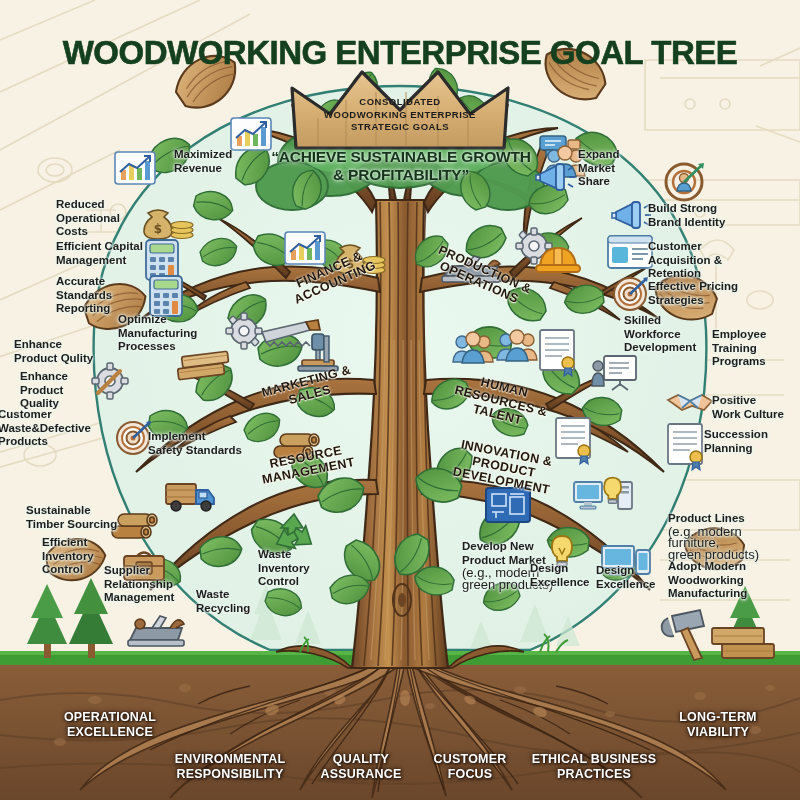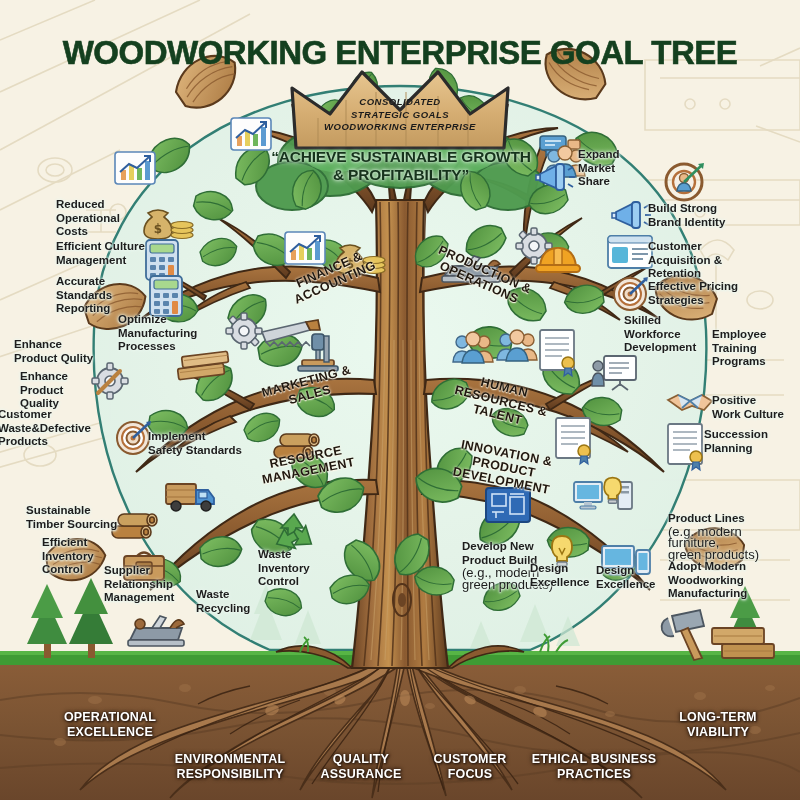--- a/index.html
+++ b/index.html
@@ -20,21 +20,21 @@
     font-size:33px;font-weight:bold;letter-spacing:-0.5px;
     color:#14401f;
     font-family:"Liberation Sans", sans-serif;
     text-transform:uppercase;
     -webkit-text-stroke:0.6px #14401f;
     z-index:40;
     margin-top:20px;
   }
 
   
-  #crown-wrap{position:absolute;left:296px;top:74px;width:196px;height:76px;z-index:36;font-style:italic;}
+  #crown-wrap{position:absolute;left:296px;top:74px;width:196px;height:76px;z-index:36;}
   #crown-text{
     position:absolute;left:0;top:22px;width:208px;text-align:center;
     font-size:9.5px;font-weight:bold;line-height:12.5px;
     color:#1b1b1b;text-transform:uppercase;letter-spacing:0.5px;
   }
   #crown-text div{white-space:nowrap;}
 
   
   #slogan{
     position:absolute;left:270px;top:148px;width:262px;text-align:center;
@@ -411,22 +411,22 @@
         <path d="M88 22 L88 76"></path>
       <path d="M118 22 L118 76"></path>
         <path d="M150 26 L150 76"></path>
         <path d="M180 44 L180 76"></path>
     </g>
   </svg>
 
   <div id="crown-wrap">
     <div id="crown-text">
       <div>CONSOLIDATED</div>
+      <div>WOODWORKING ENTERPRISE</div>
       <div>STRATEGIC GOALS</div>
-      <div>WOODWORKING ENTERPRISE</div>
     </div>
   </div>
 
   <div id="title">WOODWORKING ENTERPRISE GOAL TREE</div>
   <div id="slogan">“ACHIEVE SUSTAINABLE GROWTH &amp; PROFITABILITY”</div>
 
   <div class="branch-lbl" style="left:268px;top:262px;width:128px;transform:rotate(-24deg);">
     <span>FINANCE &amp; ACCOUNTING</span>
   </div>
   <div class="branch-lbl" style="left:416px;top:262px;width:132px;transform:rotate(24deg);">
@@ -808,27 +808,31 @@
 
     <g stroke="#3f9b34" stroke-width="2" fill="none">
       <path d="M540 652 q4 -12 10 -16"></path>
         <path d="M548 652 q2 -14 -4 -18"></path>
         <path d="M556 652 q6 -10 12 -12"></path>
       <path d="M300 652 q4 -10 9 -13"></path>
         <path d="M308 652 q1 -12 -4 -15"></path>
     </g>
   </svg>
 
+  <div class="lbl r" style="left:174px;top:148px;width:96px;">
+    <span style="white-space:pre-line;">Maximized
+Revenue</span>
+  </div>
   <div class="lbl l" style="left:56px;top:198px;width:84px;">
     <span style="white-space:pre-line;">Reduced
 Operational
 Costs</span>
   </div>
   <div class="lbl l" style="left:56px;top:240px;width:90px;">
-    <span style="white-space:pre-line;">Efficient Culture
+    <span style="white-space:pre-line;">Efficient Capital
 Management</span>
   </div>
   <div class="lbl l" style="left:56px;top:275px;width:92px;">
     <span style="white-space:pre-line;">Accurate Standards
 Reporting</span>
   </div>
   <div class="lbl c" style="left:118px;top:313px;width:100px;">
     <span style="white-space:pre-line;">Optimize
 Manufacturing
 Processes</span>
@@ -906,21 +910,21 @@
   <div class="lbl r" style="left:712px;top:394px;width:84px;">
     <span style="white-space:pre-line;">Positive
 Work Culture</span>
   </div>
   <div class="lbl r" style="left:704px;top:428px;width:86px;">
     <span style="white-space:pre-line;">Succession
 Planning</span>
   </div>
   <div class="lbl c" style="left:462px;top:540px;width:102px;">
     <span style="white-space:pre-line;">Develop New
-Product Build</span>
+Product Market</span>
     <span class="sub" style="white-space:pre-line;">(e.g., modern
 green products)</span>
   </div>
   <div class="lbl c" style="left:530px;top:562px;width:72px;">
     <span style="white-space:pre-line;">Design
 Excellence</span>
   </div>
   <div class="lbl c" style="left:596px;top:564px;width:72px;">
     <span style="white-space:pre-line;">Design
 Excellence</span>

